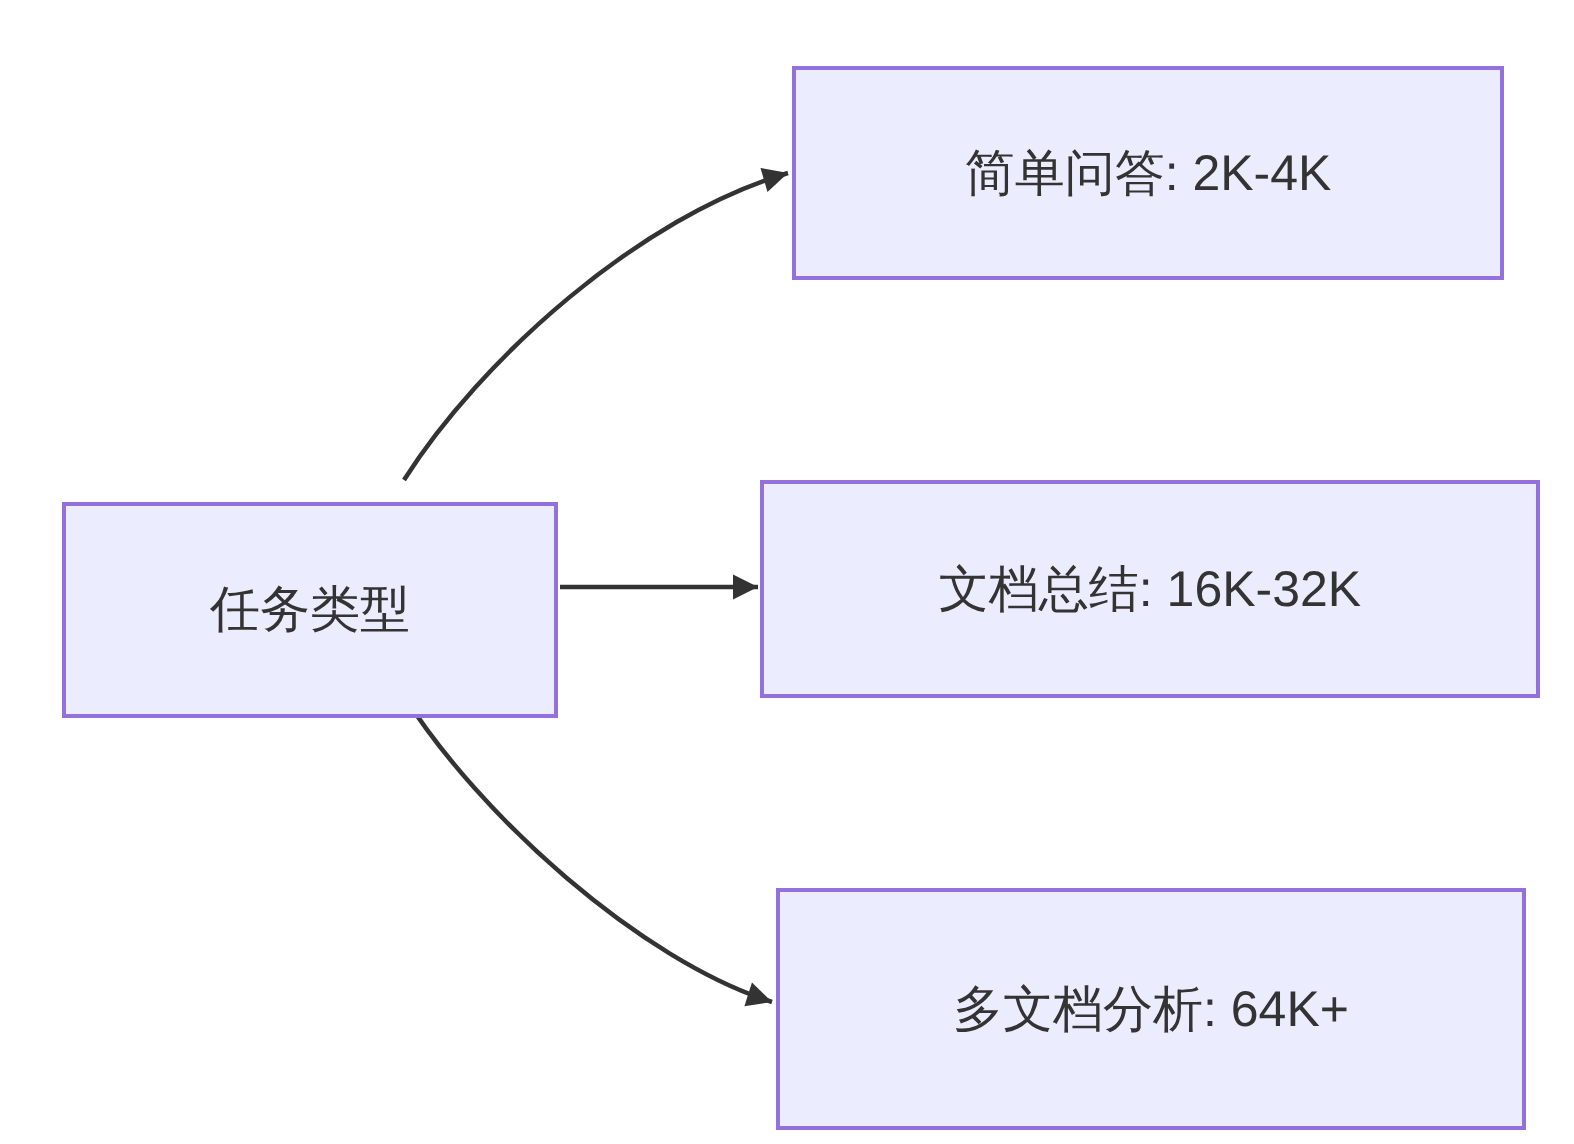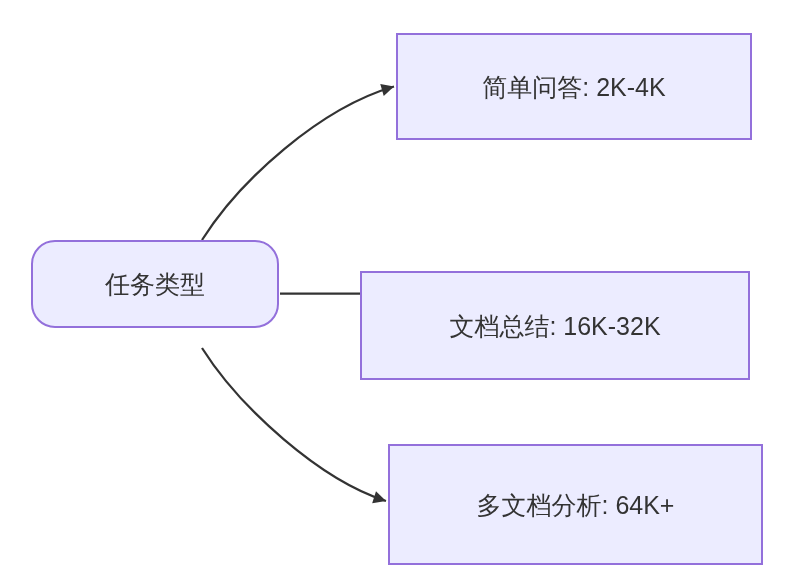--- a/index.html
+++ b/index.html
@@ -37,23 +37,23 @@
     align-items: center;
     justify-content: center;
     text-align: center;
   }
   .node span {
     color: #333333;
     font-size: 25px;
     line-height: 1.2;
     white-space: nowrap;
   }
-  .node-root   { left: 31px;  top: 240px; width: 248px; height: 88px; border-radius: 24px; }
+  .node-root   { left: 31px;  top: 251px; width: 248px; height: 108px; }
   .node-top    { left: 396px; top: 33px;  width: 356px; height: 107px; }
-  .node-middle { left: 360px; top: 240px; width: 390px; height: 109px; margin-top: 31px; }
+  .node-middle { left: 380px; top: 240px; width: 390px; height: 109px; }
   .node-bottom { left: 388px; top: 444px; width: 375px; height: 121px; }
 </style>
 </head>
 <body>
 
 <div class="canvas">
 
   <svg class="edges" width="787" height="572" viewBox="0 0 787 572" xmlns="http://www.w3.org/2000/svg">
     <defs>
       <marker id="arrowhead" viewBox="0 0 12 12" refX="11" refY="6" markerUnits="userSpaceOnUse" markerWidth="15" markerHeight="16" orient="auto">

